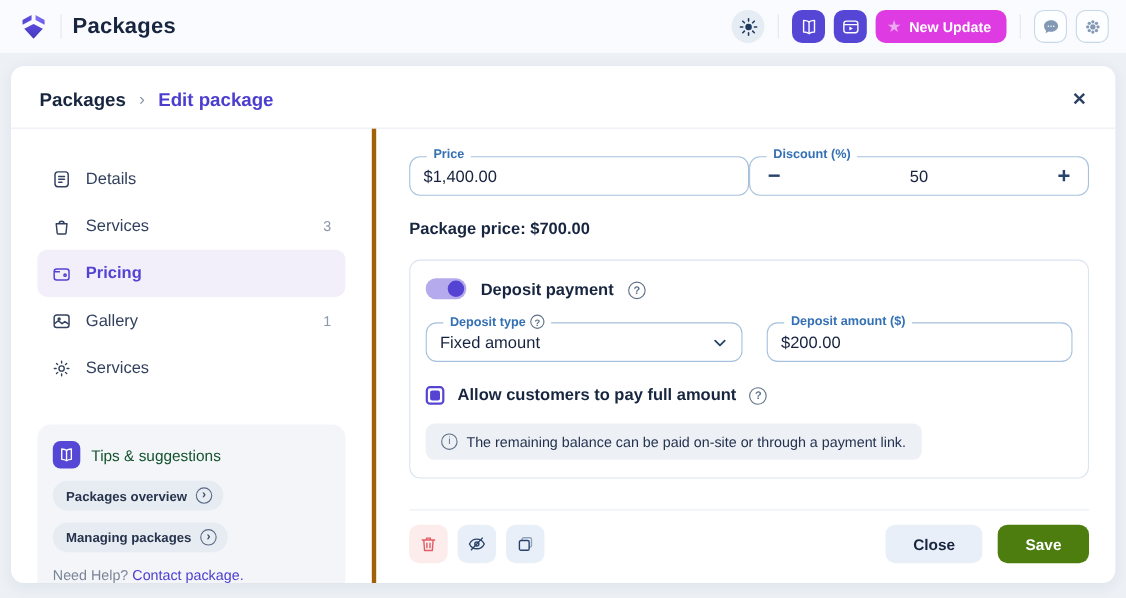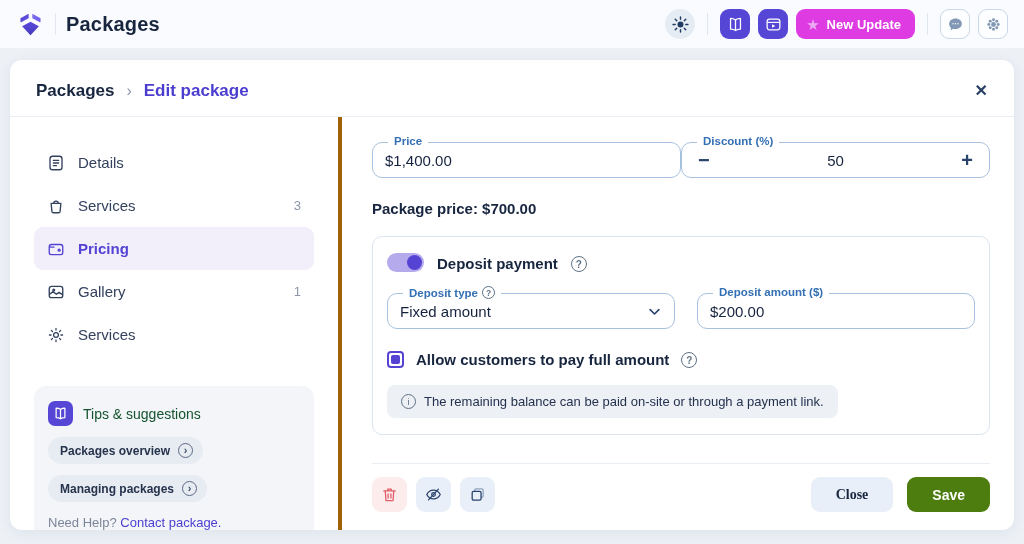--- a/index.html
+++ b/index.html
@@ -150,21 +150,21 @@
   .actions-row { display:flex; align-items:center; margin-top:13px; gap:9px; }
   .icon-btn {
     width:35px; height:35px; border-radius:9px; border:none; cursor:pointer;
     display:flex; align-items:center; justify-content:center;
   }
   .icon-btn.danger { background:#fdecec; }
   .icon-btn.lite { background:#e9eff8; }
   .close-btn {
     margin-left:auto; height:35px; padding:0 25px; border:none; border-radius:9px;
     background:#e9eff8; color:#17253f; font-size:14px; font-weight:700; cursor:pointer;
-    font-family:Liberation Serif, serif;
+    font-family:Liberation Sans, sans-serif;
   }
   .save-btn {
     height:35px; padding:0 25px; border:none; border-radius:9px; margin-left:5px;
     background:#4d7c0f; color:#fff; font-size:14px; font-weight:700; cursor:pointer;
     font-family:"Liberation Sans","DejaVu Sans",sans-serif;
   }
 </style>
 </head>
 <body>
 

